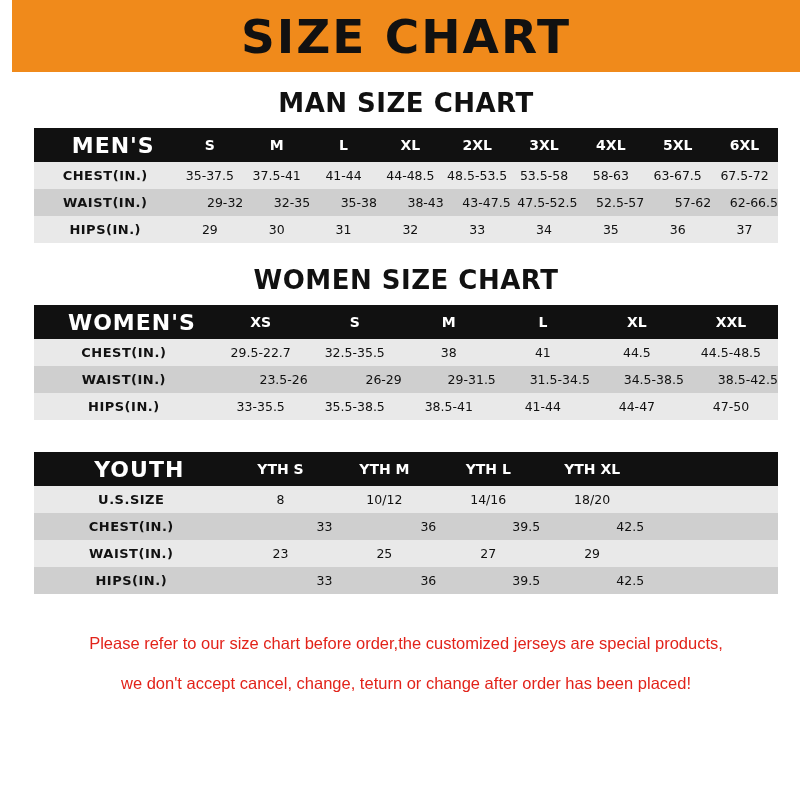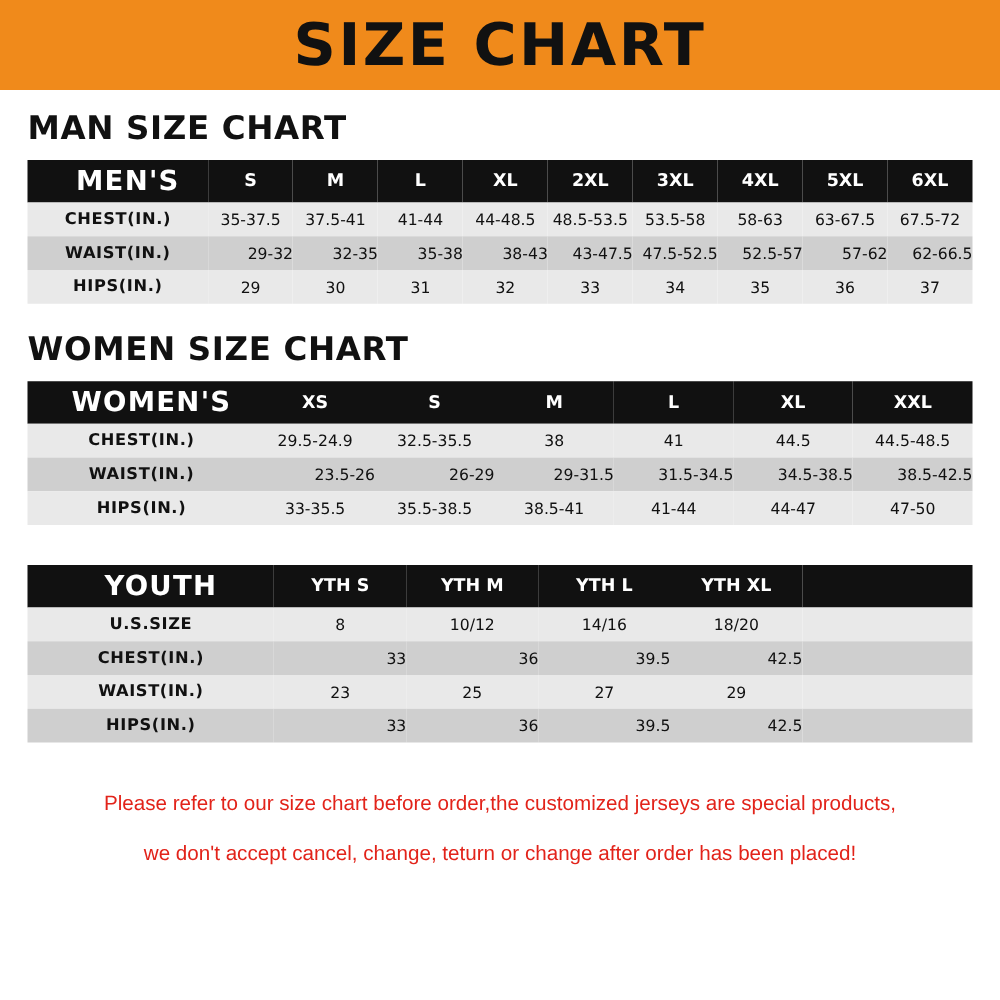--- a/index.html
+++ b/index.html
@@ -14,20 +14,21 @@
     overflow: hidden;
   }
   .page {
     position: relative;
     width: 800px;
     height: 800px;
     background: #ffffff;
     box-sizing: border-box;
     display: flex;
     flex-direction: column;
+    padding-left: 12px;
   }
   
   .banner {
     background: #f08a1b;
     height: 72px;
     display: flex;
     align-items: center;
     justify-content: center;
     position: relative;
   }
@@ -41,20 +42,21 @@
   }
   
   .content {
     flex: 1;
     padding: 0 22px;
     box-sizing: border-box;
     display: flex;
     flex-direction: column;
   }
   .section-title {
+    text-align: center;
     font-family: "DejaVu Sans", sans-serif;
     font-weight: bold;
     font-size: 26px;
     color: #111111;
     letter-spacing: 0.5px;
   }
   table.chart {
     width: 100%;
     border-collapse: collapse;
     table-layout: fixed;
@@ -183,21 +185,21 @@
           <th>S</th>
           <th>M</th>
           <th>L</th>
           <th>XL</th>
           <th>XXL</th>
         </tr>
       </thead>
       <tbody>
         <tr class="light">
           <td class="rowhead">CHEST(IN.)</td>
-          <td>29.5-24.9</td>
+          <td>29.5-22.7</td>
           <td>32.5-35.5</td>
           <td>38</td>
           <td>41</td>
           <td>44.5</td>
           <td>44.5-48.5</td>
         </tr>
         <tr class="dark">
           <td class="rowhead">WAIST(IN.)</td>
           <td>23.5-26</td>
           <td>26-29</td>

